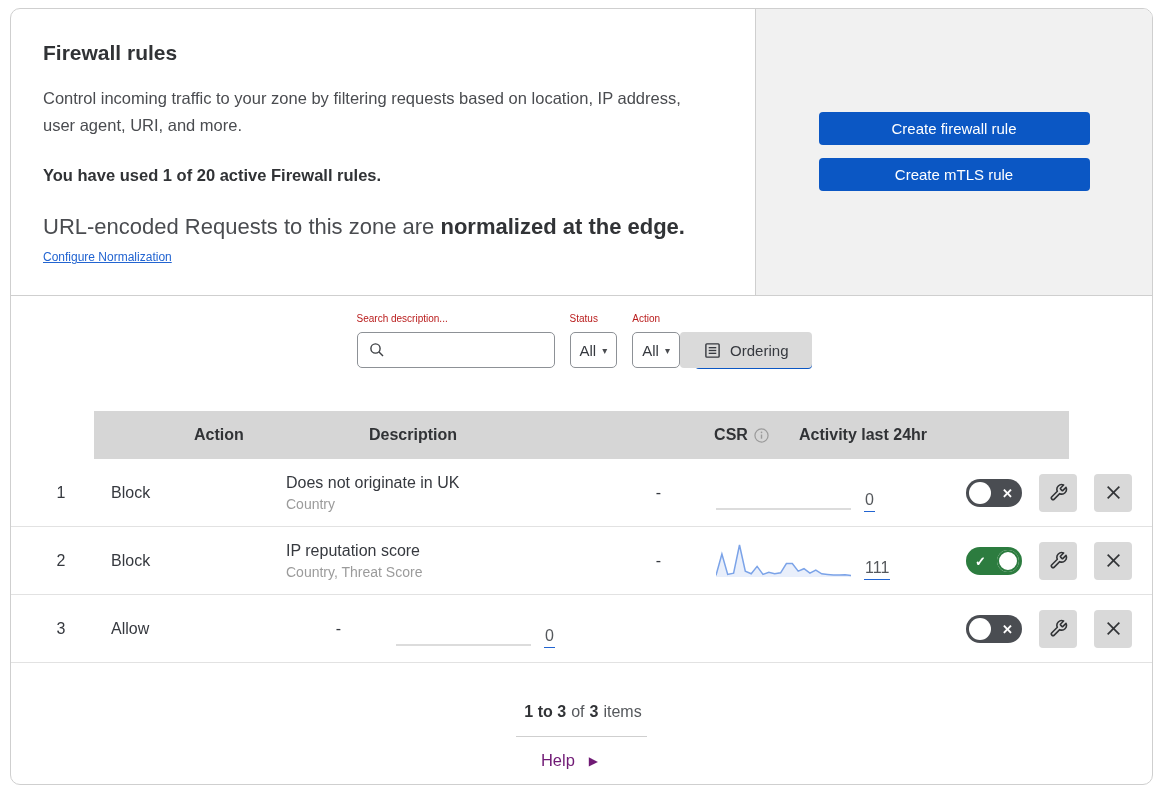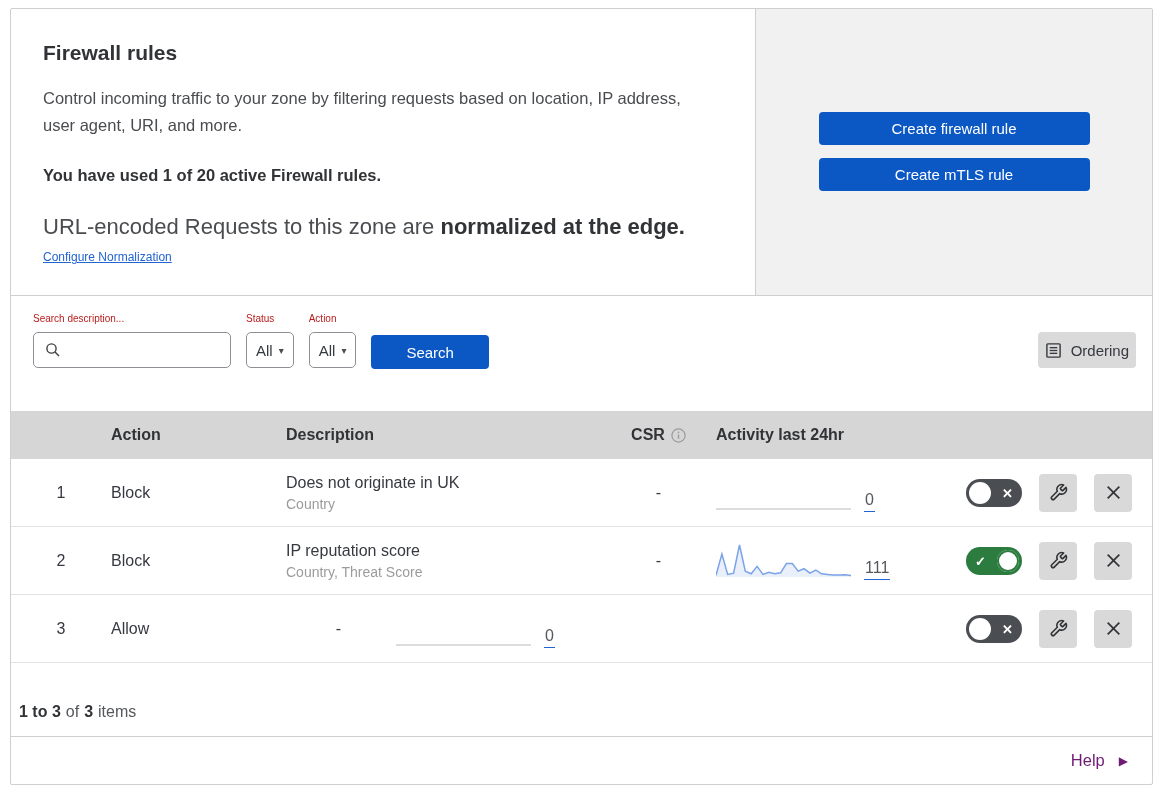--- a/index.html
+++ b/index.html
@@ -3,22 +3,22 @@
 <meta charset="utf-8">
 <style>
   * { box-sizing: border-box; }
   html, body { margin: 0; padding: 0; }
   body {
     width: 1161px; height: 791px; background: #fff;
     font-family: "Liberation Sans", sans-serif; color: #36393f; position: relative;
   }
   .panel {
     position: absolute; left: 10px; top: 8px; width: 1143px; height: 777px;
-    border: 1px solid #cfcfcf; border-radius: 2px; background: #fff;
-    display: flex; flex-direction: column; overflow: hidden;
+    border: 1px solid #cfcfcf; border-radius: 10px; background: #fff;
+    display: flex; flex-direction: column; overflow: hidden; align-items: center;
   }
   
   .top { display: flex; height: 287px; flex: none; border-bottom: 1px solid #cfcfcf; }
   .top-left { flex: 1; padding: 32px 40px 0 32px; }
   .page-title { font-size: 21px; font-weight: 600; margin: 0 0 20px; color: #313336; }
   .desc-text { font-size: 16.5px; color: #4a4c50; line-height: 1.62; max-width: 748px; margin: 0 0 28px; }
   .usage-text { font-size: 16.5px; font-weight: 700; color: #313336; margin: 0 0 29px; }
   .norm-text { font-size: 22px; color: #4a4c50; margin: 4px 0 7px; }
   .norm-text b { color: #313336; }
   .text-link { color: #2264d1; text-decoration: underline; font-size: 12px; cursor: pointer; }
@@ -44,21 +44,21 @@
     height: 36px; border: 1px solid #8d9196; border-radius: 5px; background: #fff;
     display: flex; align-items: center; padding: 0 9px; font-size: 15px; gap: 6px;
     cursor: pointer; color: #36393f;
   }
   .caret { font-size: 10px; color: #4a4c50; }
   .btn-search {
     height: 34px; margin-top: 22px; padding: 0 35px; background: #0b57c4; color: #fff;
     border: none; border-radius: 4px; font-size: 15px; font-family: inherit; cursor: pointer;
   }
   .btn-ordering {
-    position: absolute; right: 16px; top: 36px; height: 36px; padding: 0 7px;
+    position: absolute; right: 16px; top: 36px; height: 36px; padding: 0 24px;
     background: #dadada; border: none; border-radius: 4px; font-size: 15px; color: #36393f;
     font-family: inherit; display: flex; align-items: center; gap: 9px; cursor: pointer;
   }
   
   .thead {
     height: 48px; flex: none; background: #d6d6d6; display: flex; align-items: center;
     font-weight: 600; font-size: 16px; color: #313336;
   }
   .col-num { width: 100px; flex: none; text-align: center; }
   .col-action { width: 175px; flex: none; }

